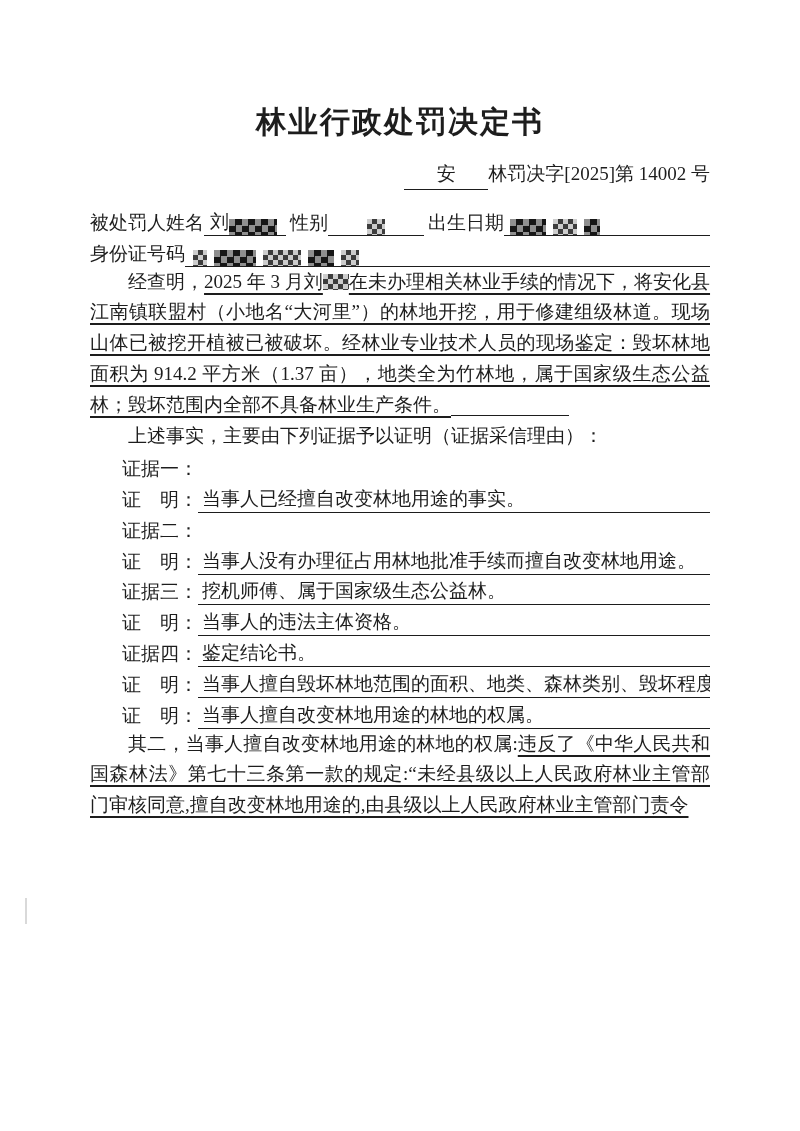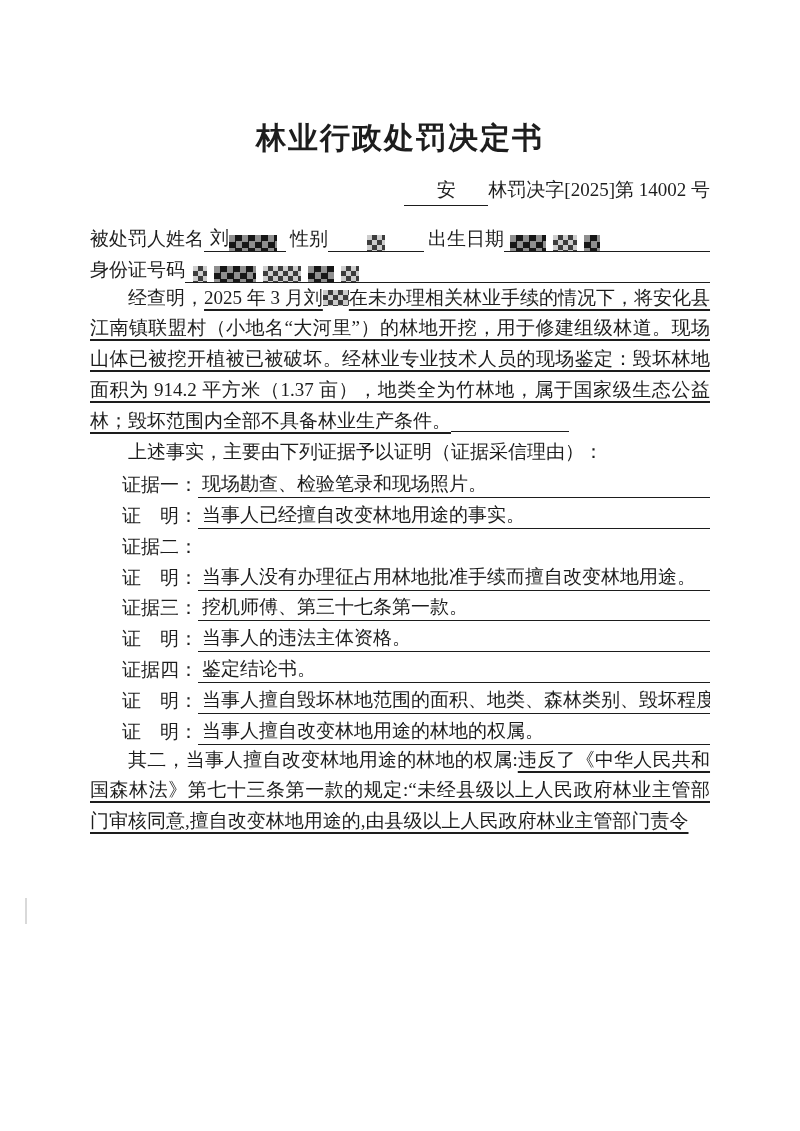--- a/index.html
+++ b/index.html
@@ -2,21 +2,21 @@
 <html><head>
 <meta charset="utf-8">
 <style>
   html,body{margin:0;padding:0;}
   body{
     width:800px;height:1131px;background:#ffffff;overflow:hidden;
     font-family:"Liberation Serif","DejaVu Serif",serif;
     color:#1d1d1d;font-size:19px;
     position:relative;
   }
-  .page{padding:118px 90px 0 90px;}
+  .page{padding:72px 90px 0 90px;margin-top:30px;}
   .title{
     text-align:center;font-size:30px;font-weight:bold;
     letter-spacing:2px;line-height:40px;margin:0;
   }
   .doc-no{
     text-align:right;margin-top:16px;height:31px;line-height:31px;
     white-space:nowrap;
     font-family:Liberation Serif, serif;
   }
   .doc-no-blank{
@@ -118,43 +118,40 @@
       </span>
   </div>
 
 
   <p class="body"><span>经查明，</span><span class="u">2025 年 3 月刘</span><span class="mosaic m-light" style="width:26px"></span><span class="u">在未办理相关林业手续的情况下，将安化县江南镇联盟村（小地名“大河里”）的林地开挖，用于修建组级林道。现场山体已被挖开植被已被破坏。经林业专业技术人员的现场鉴定：毁坏林地面积为 914.2 平方米（1.37 亩），地类全为竹林地，属于国家级生态公益林；毁坏范围内全部不具备林业生产条件。</span><span class="u-tail"></span></p>
 
   <p class="intro">上述事实，主要由下列证据予以证明（证据采信理由）：</p>
 
   <div class="ev-row">
     <span class="ev-label">证据一：</span>
-    <span class="ev-content">
-        <span>现场勘查、检验笔录和现场照片。</span>
-      </span>
   </div>
   <div class="ev-row">
     <span class="ev-label">证　明：</span>
     <span class="ev-content">
         <span>当事人已经擅自改变林地用途的事实。</span>
       </span>
   </div>
   <div class="ev-row">
     <span class="ev-label">证据二：</span>
   </div>
   <div class="ev-row">
     <span class="ev-label">证　明：</span>
     <span class="ev-content">
         <span>当事人没有办理征占用林地批准手续而擅自改变林地用途。</span>
       </span>
   </div>
   <div class="ev-row">
     <span class="ev-label">证据三：</span>
     <span class="ev-content">
-        <span>挖机师傅、第三十七条第一款。</span>
+        <span>挖机师傅、属于国家级生态公益林。</span>
       </span>
   </div>
   <div class="ev-row">
     <span class="ev-label">证　明：</span>
     <span class="ev-content">
         <span>当事人的违法主体资格。</span>
       </span>
   </div>
   <div class="ev-row">
     <span class="ev-label">证据四：</span>

